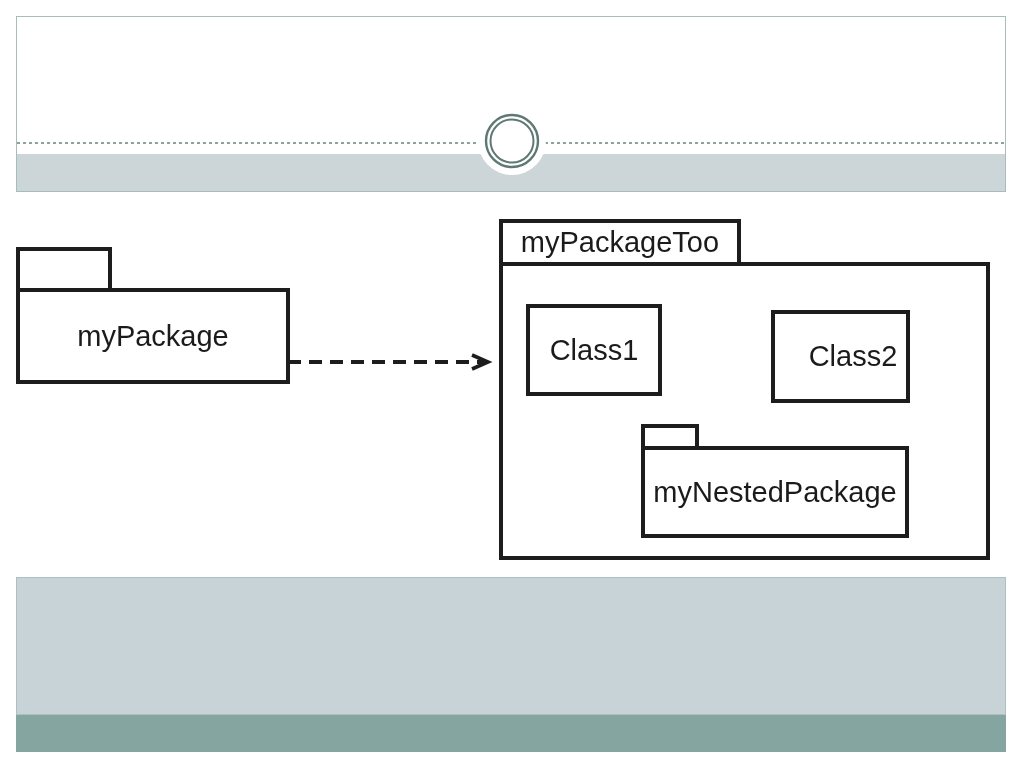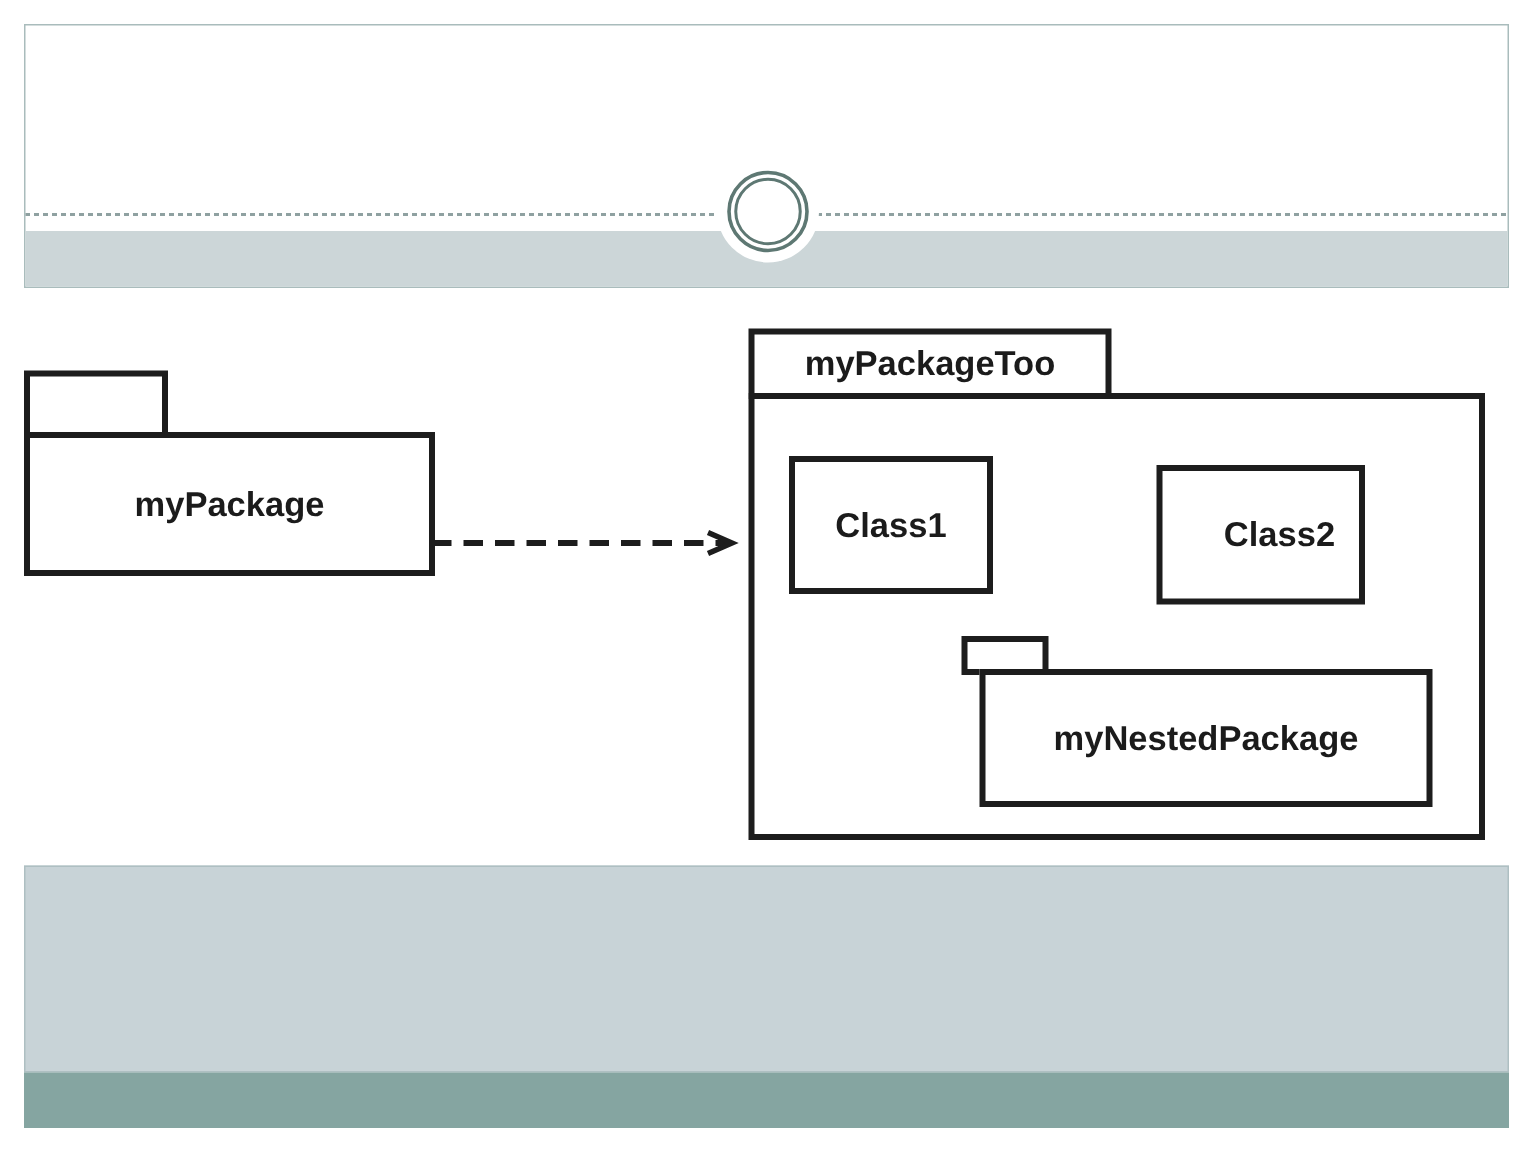--- a/index.html
+++ b/index.html
@@ -50,40 +50,40 @@
 
   
   .shape {
     position: absolute;
     background: #ffffff;
     border: 4px solid #1d1d1d;
   }
   .lbl {
     display: flex; align-items: center; justify-content: center;
     width: 100%; height: 100%;
-    font-weight: bold; font-size: 23px; color: #1b1b1b;
+    font-weight: normal; font-size: 29px; color: #1b1b1b;
     letter-spacing: 0px;
     user-select: none;
   }
 
   
   .pkg1-tab  { left: 16px;  top: 247px; width: 96px;  height: 45px; }
   .pkg1-body { left: 16px;  top: 288px; width: 274px; height: 96px; }
 
   
   .pkg2-tab  { left: 499px; top: 219px; width: 242px; height: 47px; }
   .pkg2-body { left: 499px; top: 262px; width: 491px; height: 298px; }
 
   
   .cls1 { left: 526px; top: 288px; width: 136px; height: 92px; margin-top: 16px; }
   .cls2 { left: 771px; top: 310px; width: 139px; height: 93px; padding-left: 25px; }
 
   
   .pkg3-tab  { left: 641px; top: 424px; width: 58px;  height: 26px; }
-  .pkg3-body { left: 641px; top: 446px; width: 302px; height: 92px; margin-left: 12px; }
+  .pkg3-body { left: 641px; top: 446px; width: 268px; height: 92px; }
 
   .arrow-svg { position: absolute; left: 288px; top: 353px; }
 </style>
 </head>
 <body>
 
 <div class="slide">
 
   <div class="header-box">
     <div class="dotted-rule"></div>

